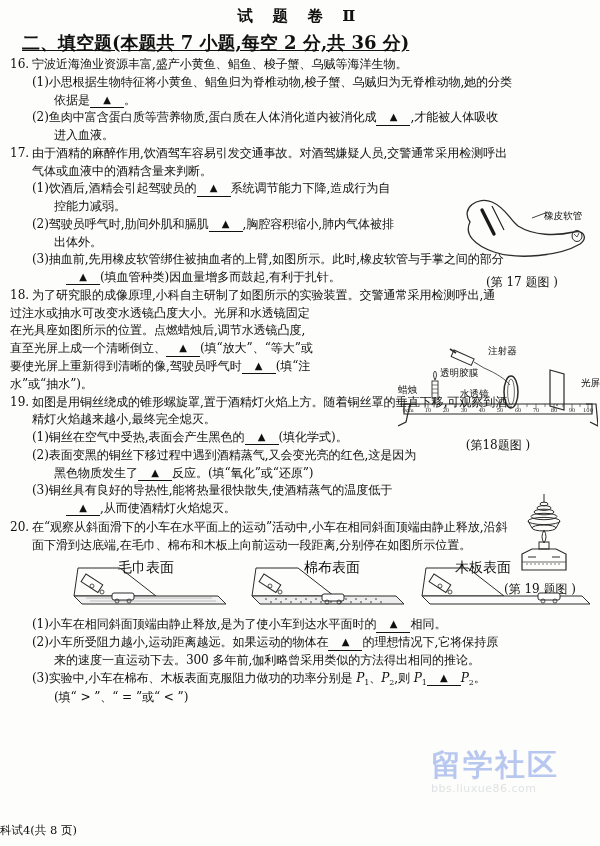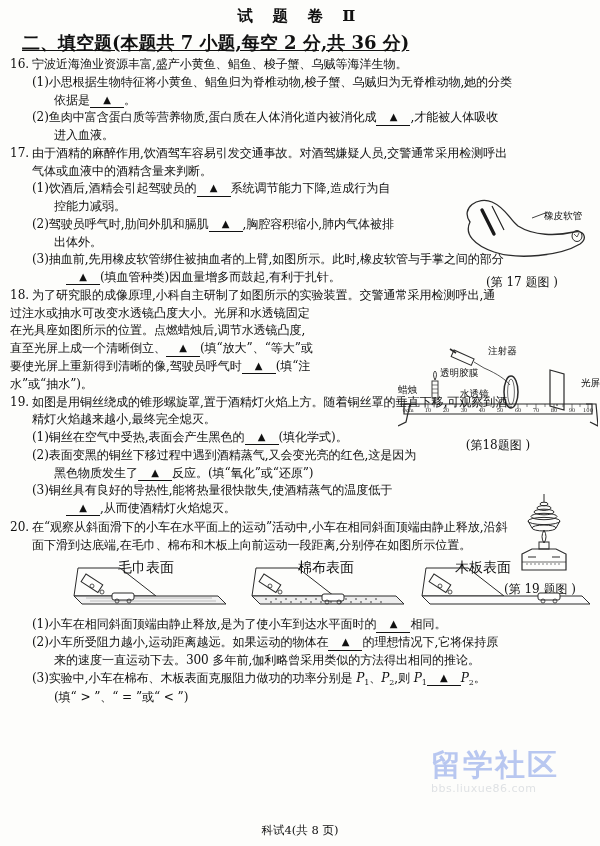--- a/index.html
+++ b/index.html
@@ -49,21 +49,21 @@
     font-family:"DejaVu Serif","Liberation Serif",serif;
   }
 
   .surface-row{position:relative;height:60px;margin-top:2px;}
   .surf-cap{
     position:absolute;font-size:14px;white-space:nowrap;
     font-family:Liberation Mono, monospace;
   }
 
   .footer{
-    position:absolute;bottom:14px;left:0;width:600px;text-align:center;
+    position:absolute;bottom:14px;left:0;width:600px;text-align:left;
     font-size:11.5px;font-family:"DejaVu Serif","Liberation Serif",serif;margin-top:8px;
   }
 
   .watermark{
     position:absolute;right:4px;bottom:36px;width:165px;height:66px;
     opacity:.30;pointer-events:none;
   }
   .wm-main{
     font-size:30px;font-weight:bold;color:#1d4ed8;letter-spacing:2px;
     font-family:"DejaVu Sans","Liberation Sans",sans-serif;line-height:1;
@@ -298,21 +298,21 @@
             <circle cx="125" cy="42" r=".9"></circle>
             <circle cx="135" cy="42" r=".9"></circle>
         </g>
         <rect x="18" y="14" width="20" height="9" transform="rotate(33 18 14)" fill="none" stroke="#2b2b2b" stroke-width="1"></rect>
         <circle cx="24" cy="26" r="2" fill="none" stroke="#2b2b2b" stroke-width=".8"></circle>
         <circle cx="34" cy="32" r="2" fill="none" stroke="#2b2b2b" stroke-width=".8"></circle>
         <rect x="76" y="34" width="22" height="7" rx="2" fill="#fff" stroke="#2b2b2b" stroke-width="1"></rect>
         <circle cx="81" cy="42" r="2" fill="none" stroke="#2b2b2b" stroke-width=".8"></circle>
         <circle cx="93" cy="42" r="2" fill="none" stroke="#2b2b2b" stroke-width=".8"></circle>
       </svg>
-      <span class="surf-cap" style="left:288px;top:3px;">棉布表面</span>
+      <span class="surf-cap" style="left:294px;top:3px;">棉布表面</span>
 
       <svg style="position:absolute;left:406px;top:4px;" width="190" height="56" viewBox="0 0 190 56">
         <path d="M10 8 L52 8 L88 36 L6 36 Z" fill="none" stroke="#2b2b2b" stroke-width="1"></path>
         <path d="M6 36 L166 36 L174 44 L14 44 Z" fill="#fcfcfc" stroke="#2b2b2b" stroke-width="1"></path>
         <rect x="18" y="14" width="20" height="9" transform="rotate(33 18 14)" fill="none" stroke="#2b2b2b" stroke-width="1"></rect>
         <circle cx="24" cy="26" r="2" fill="none" stroke="#2b2b2b" stroke-width=".8"></circle>
         <circle cx="34" cy="32" r="2" fill="none" stroke="#2b2b2b" stroke-width=".8"></circle>
         <rect x="122" y="33" width="22" height="7" rx="2" fill="#fff" stroke="#2b2b2b" stroke-width="1"></rect>
         <circle cx="127" cy="41" r="2" fill="none" stroke="#2b2b2b" stroke-width=".8"></circle>
         <circle cx="139" cy="41" r="2" fill="none" stroke="#2b2b2b" stroke-width=".8"></circle>

